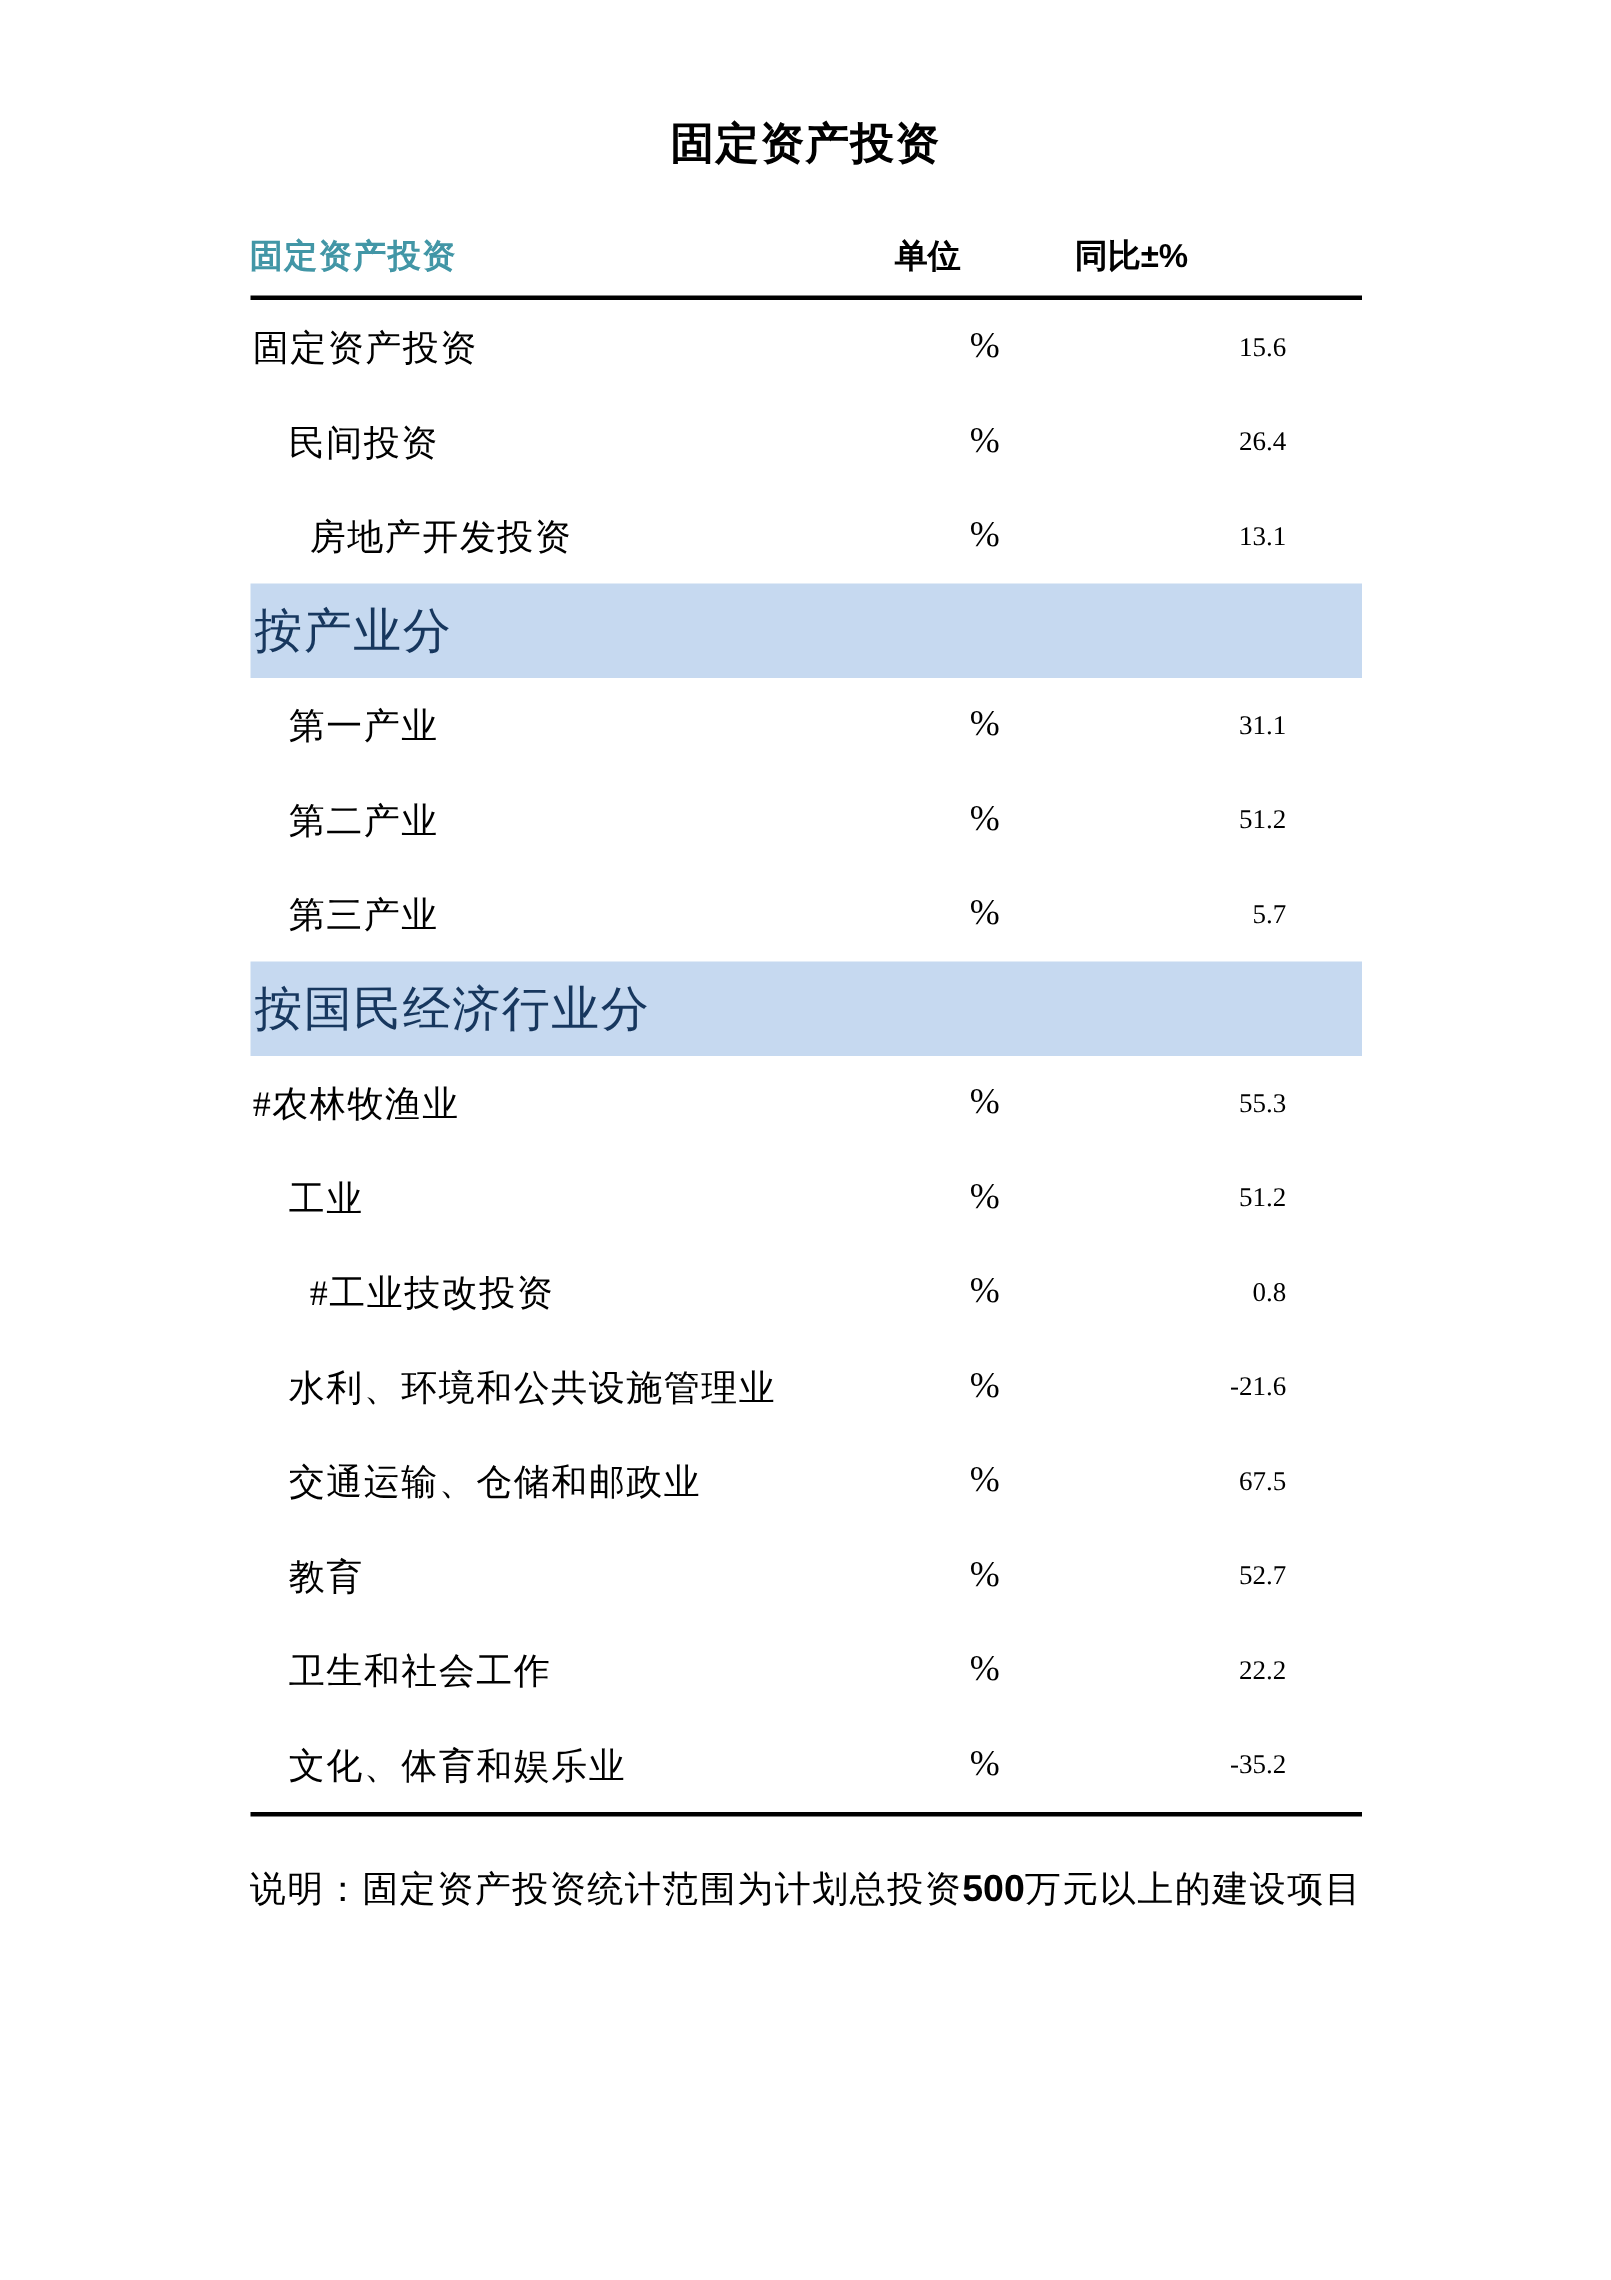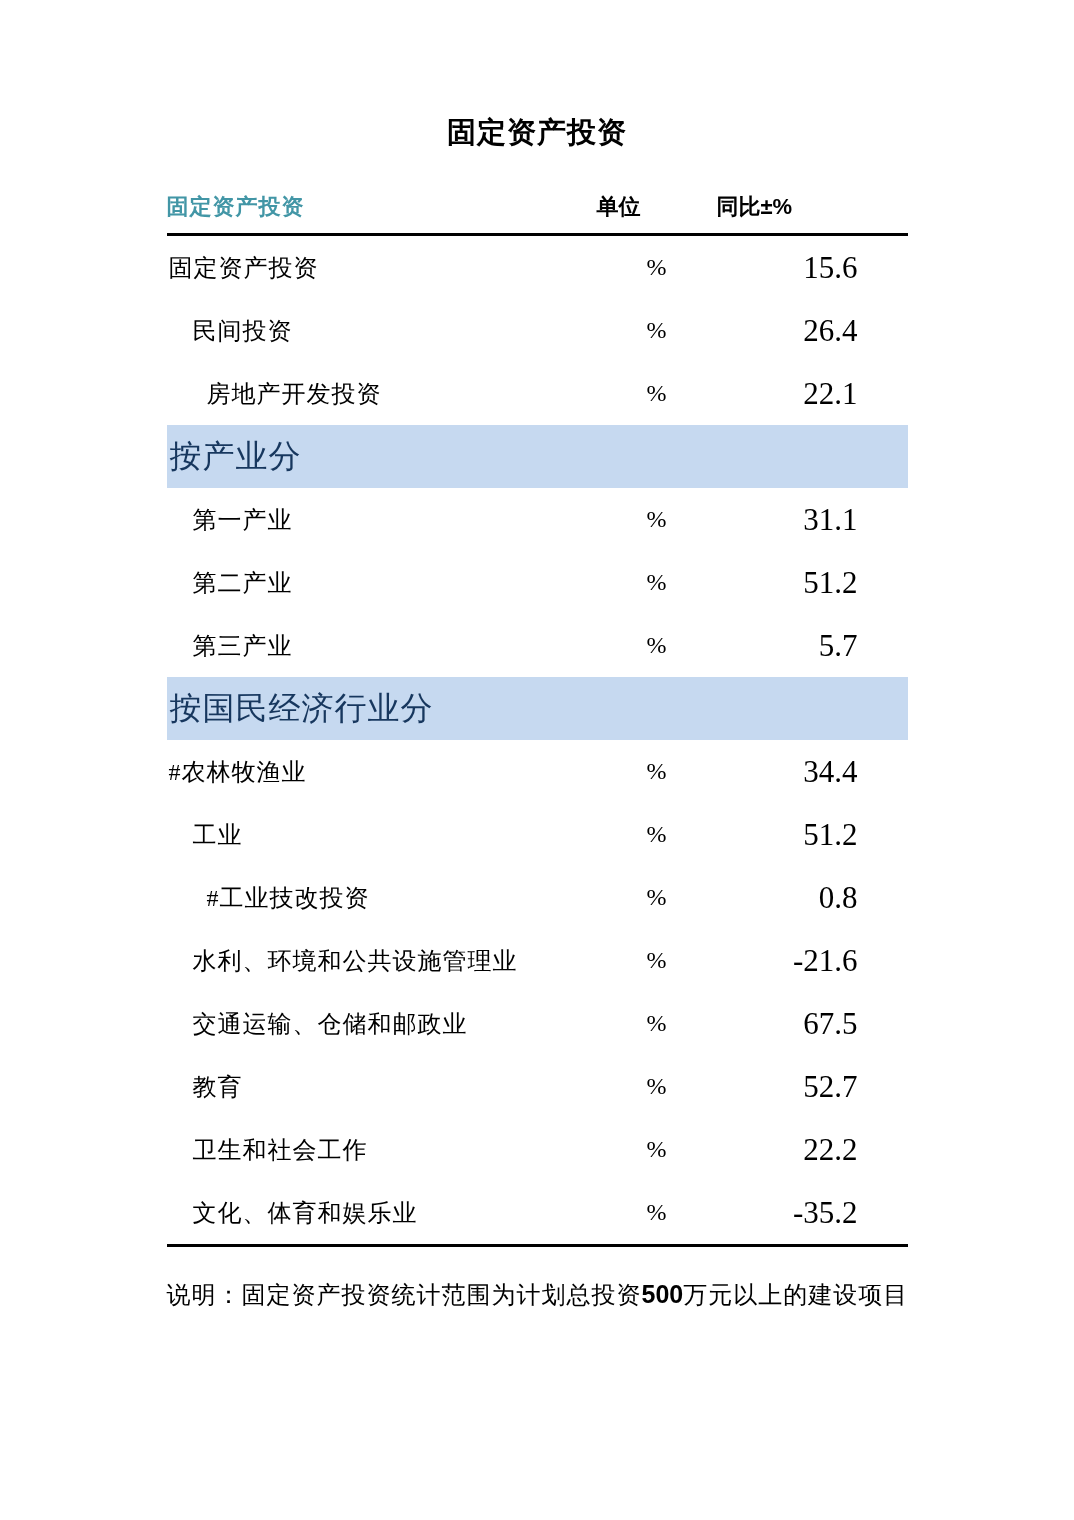--- a/index.html
+++ b/index.html
@@ -8,21 +8,21 @@
     width: 1074px;
     height: 1520px;
     font-family: "Liberation Serif", "DejaVu Serif", serif;
     color: #000000;
     overflow: hidden;
   }
   .page {
     position: relative;
     width: 1074px;
     height: 1136px;
-    padding-top: 112px;
+    padding-top: 76px;
   }
   .doc-title {
     text-align: center;
     font-family: "Liberation Sans", "DejaVu Sans", sans-serif;
     font-weight: bold;
     font-size: 29px;
     line-height: 40px;
     letter-spacing: 1px;
     color: #000000;
   }
@@ -46,21 +46,21 @@
   .thead .h-yoy  { padding-right: 34px; }
   .row {
     display: grid;
     grid-template-columns: 430px 120px 1fr;
     height: 63px;
     align-items: center;
     font-size: 24px;
   }
   .cell.name  { white-space: nowrap; letter-spacing: 1px; }
   .cell.unit  { text-align: center; }
-  .cell.value { text-align: right; padding-right: 50px; font-size: 31px; }
+  .cell.value { text-align: right; padding-right: 50px; font-size: 18px; }
   .ind0 { padding-left: 2px; }
   .ind1 { padding-left: 26px; }
   .ind2 { padding-left: 40px; }
   .row.section {
     display: block;
     background: #C6D9F0;
   }
   .section-label {
     line-height: 63px;
     font-size: 32px;
@@ -105,21 +105,21 @@
 
     <div class="row">
       <div class="cell name ind1">民间投资</div>
       <div class="cell unit">%</div>
       <div class="cell value">26.4</div>
     </div>
 
     <div class="row">
       <div class="cell name ind2">房地产开发投资</div>
       <div class="cell unit">%</div>
-      <div class="cell value">22.1</div>
+      <div class="cell value">13.1</div>
     </div>
 
     <div class="row section">
       <div class="section-label">按产业分</div>
     </div>
 
     <div class="row">
       <div class="cell name ind1">第一产业</div>
       <div class="cell unit">%</div>
       <div class="cell value">31.1</div>
@@ -137,21 +137,21 @@
       <div class="cell value">5.7</div>
     </div>
 
     <div class="row section">
       <div class="section-label">按国民经济行业分</div>
     </div>
 
     <div class="row">
       <div class="cell name ind0">#农林牧渔业</div>
       <div class="cell unit">%</div>
-      <div class="cell value">34.4</div>
+      <div class="cell value">55.3</div>
     </div>
 
     <div class="row">
       <div class="cell name ind1">工业</div>
       <div class="cell unit">%</div>
       <div class="cell value">51.2</div>
     </div>
 
     <div class="row">
       <div class="cell name ind2">#工业技改投资</div>

